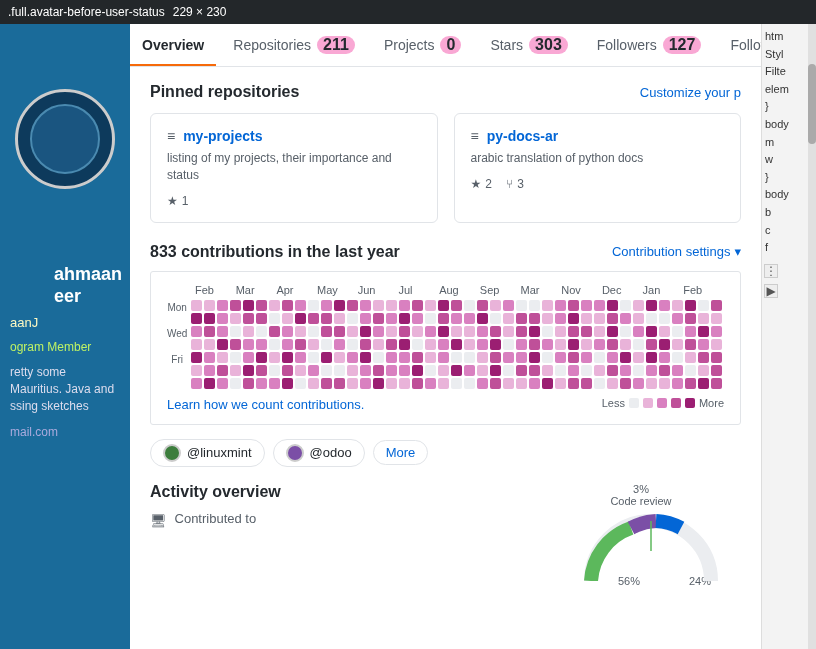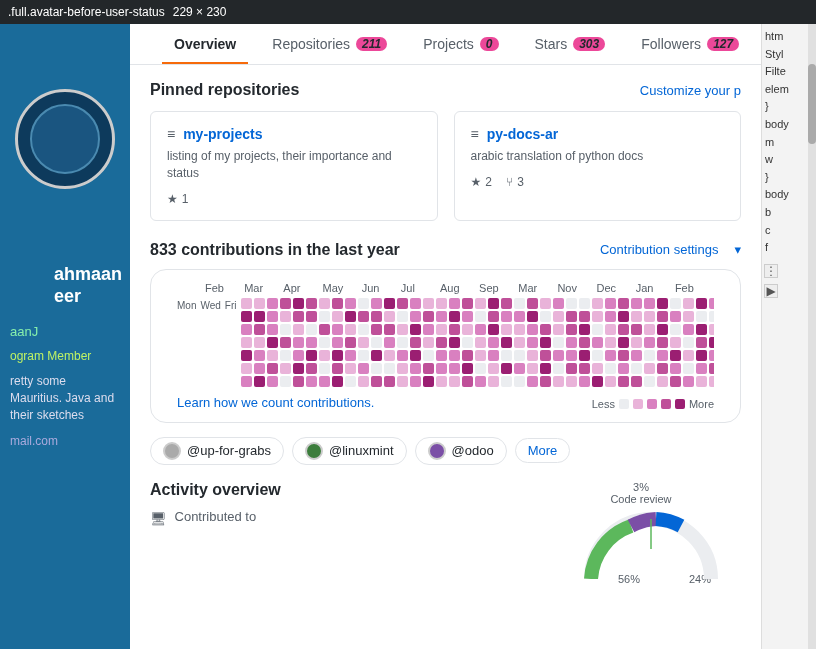--- a/index.html
+++ b/index.html
@@ -58,22 +58,22 @@
     }
     .sidebar-name {
       font-size: 18px;
       font-weight: bold;
       color: #fff;
       line-height: 1.2;
       margin-left: 44px;
     }
     .sidebar-username {
       font-size: 13px;
-      color: #86efac;
-      margin-top: 17px;
+      color: #fef9c3;
+      margin-top: 8px;
     }
     .sidebar-badge {
       margin-top: 10px;
       font-size: 12px;
       color: #bef264;
     }
     .sidebar-bio {
       margin-top: 10px;
       font-size: 12px;
       color: #dde;
@@ -115,48 +115,47 @@
       padding: 3px 8px;
       display: flex;
       align-items: center;
       gap: 8px;
       height: 24px;
     }
     
     .nav-tabs {
       display: flex;
       border-bottom: 1px solid #e1e4e8;
-      padding: 0 32px;
+      padding: 0 0;
       background: #fff;
-      gap: 12px;
+      gap: 5px;
     }
     .nav-tab {
       padding: 12px 12px 10px;
       font-size: 14px;
       color: #586069;
       cursor: pointer;
       border-bottom: 2px solid transparent;
       white-space: nowrap;
       display: flex;
       align-items: center;
       gap: 6px;
     }
     .nav-tab.active {
       color: #24292e;
       border-bottom: 2px solid #f66a0a;
       font-weight: 600;
     }
     .nav-badge {
-      background: #ec4899;
+      background: #f9a8d4;
       border-radius: 20px;
       padding: 0 6px;
-      font-size: 12px;
+      font-size: 16px;
       color: #24292e;
       font-weight: 600;
-      font-style: italic;
     }
     
     .content {
       padding: 16px 20px;
     }
     
     .section-header {
       display: flex;
       justify-content: space-between;
       align-items: center;
@@ -228,46 +227,46 @@
       font-size: 16px;
       font-weight: 600;
       color: #24292e;
     }
     .contrib-settings {
       font-size: 13px;
       color: #0366d6;
       cursor: pointer;
       display: flex;
       align-items: center;
-      gap: 16px;
+      gap: 4px;
     }
     .contrib-graph-container {
       border: 1px solid #e1e4e8;
-      border-radius: 16px;
-      padding: 12px 26px;
+      border-radius: 3px;
+      padding: 12px 16px;
       margin-bottom: 14px;
     }
     .contrib-months {
       display: flex;
       gap: 0;
       margin-bottom: 4px;
       padding-left: 28px;
     }
     .month-label {
       font-size: 11px;
       color: #586069;
       flex: 1;
       text-align: left;
     }
     .contrib-grid-area {
       display: flex;
     }
     .day-labels {
       display: flex;
-      flex-direction: row;
+      flex-direction: column;
       gap: 2px;
       margin-right: 4px;
       padding-top: 2px;
       text-align: center;
     }
     .day-label {
       font-size: 10px;
       color: #586069;
       height: 11px;
       line-height: 11px;
@@ -289,21 +288,21 @@
       height: 11px;
     }
     .c0 { background: #ebedf0; }
     .c1 { background: #e9b3d9; }
     .c2 { background: #d980c0; }
     .c3 { background: #bf5099; }
     .c4 { background: #9b1e72; }
     .contrib-footer {
       display: flex;
       justify-content: space-between;
-      align-items: flex-end;
+      align-items: flex-start;
       margin-top: 8px;
       font-size: 12px;
       color: #0366d6;
     }
     .contrib-legend {
       display: flex;
       align-items: center;
       gap: 4px;
       font-size: 11px;
       color: #586069;
@@ -495,21 +494,21 @@
     <div class="sidebar-user-info">
       <div class="sidebar-name">
         <span>ahmaan</span><br>
         <span>eer</span>
       </div>
       <div class="sidebar-username">aanJ</div>
       <div class="sidebar-badge">ogram Member</div>
       <div class="sidebar-bio">
         <span>retty some</span><br>
         <span>Mauritius. Java and</span><br>
-        <span>their sketches</span>
+        <span>ssing sketches</span>
       </div>
       <div class="sidebar-email">mail.com</div>
     </div>
   </div>
 
   <div class="main">
 
     <div class="nav-tabs">
 
     <div class="nav-tab active">Overview</div>
@@ -892,24 +891,20 @@
             <div class="legend-cell c1"></div>
             <div class="legend-cell c2"></div>
             <div class="legend-cell c3"></div>
             <div class="legend-cell c4"></div>
             <span>More</span>
           </div>
         </div>
       </div>
 
       <div class="filter-row" id="filter-row">
-          <button class="filter-btn filter-btn-up-for-grabs">
-            <div class="filter-icon" style="background:#aaa;width:18px;height:18px;border-radius:50%;border:2px solid #ccc;"></div>
-    <span>@up-for-grabs</span>
-          </button>
           <button class="filter-btn filter-btn-linuxmint">
             <div class="filter-icon" style="background:#3c7d3c;width:18px;height:18px;border-radius:50%;border:2px solid #ccc;"></div>
     <span>@linuxmint</span>
           </button>
           <button class="filter-btn filter-btn-odoo">
             <div class="filter-icon" style="background:#7b4fa6;width:18px;height:18px;border-radius:50%;border:2px solid #ccc;"></div>
     <span>@odoo</span>
           </button>
           <button class="more-btn">More</button>
         </div>

